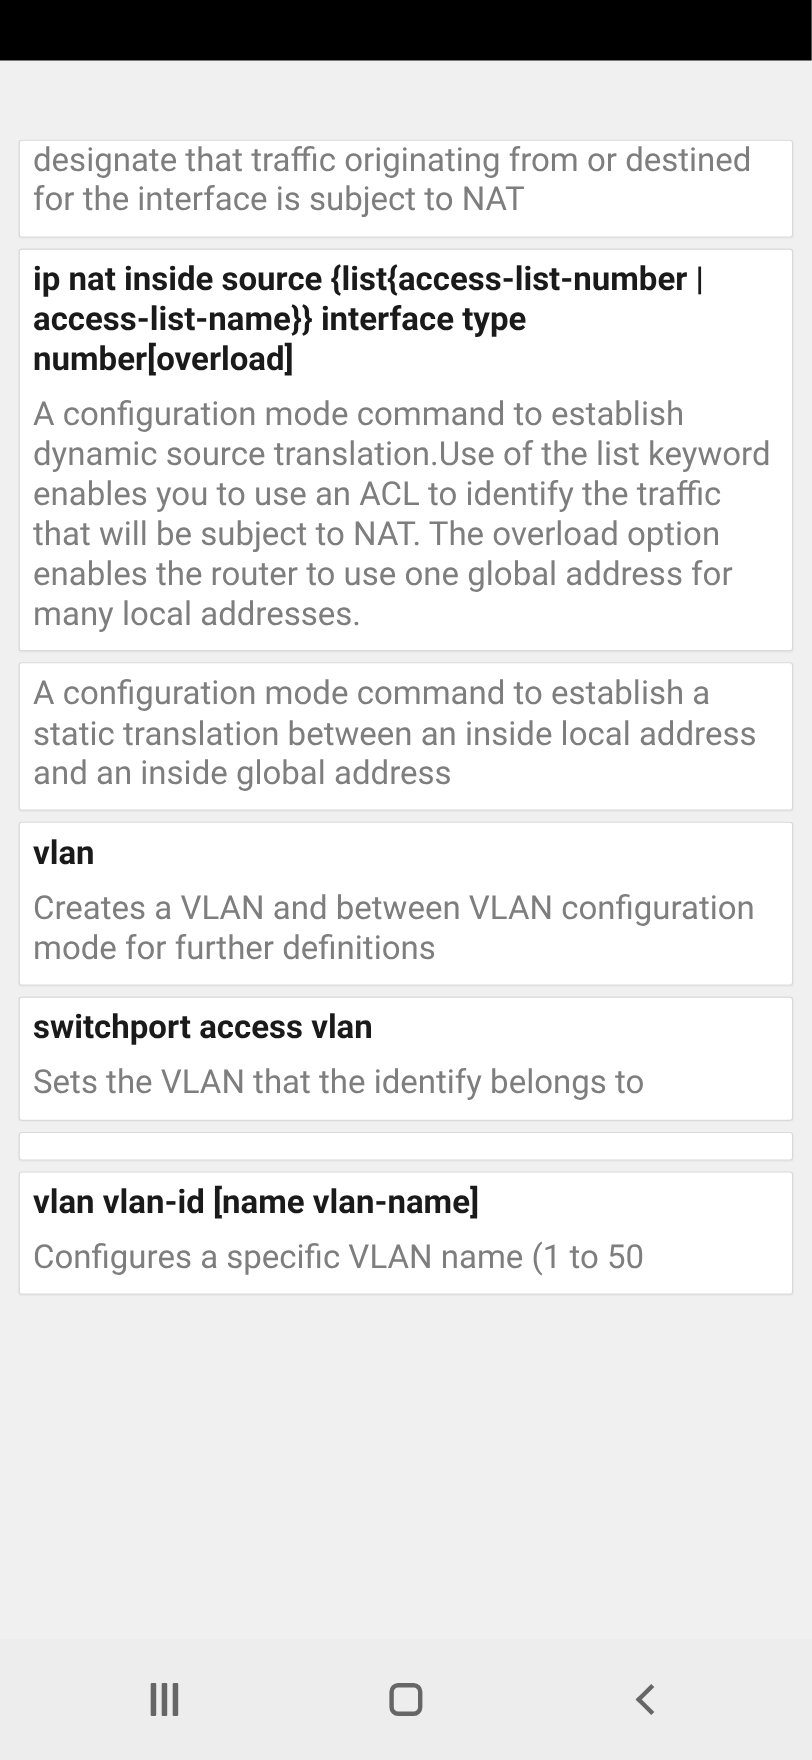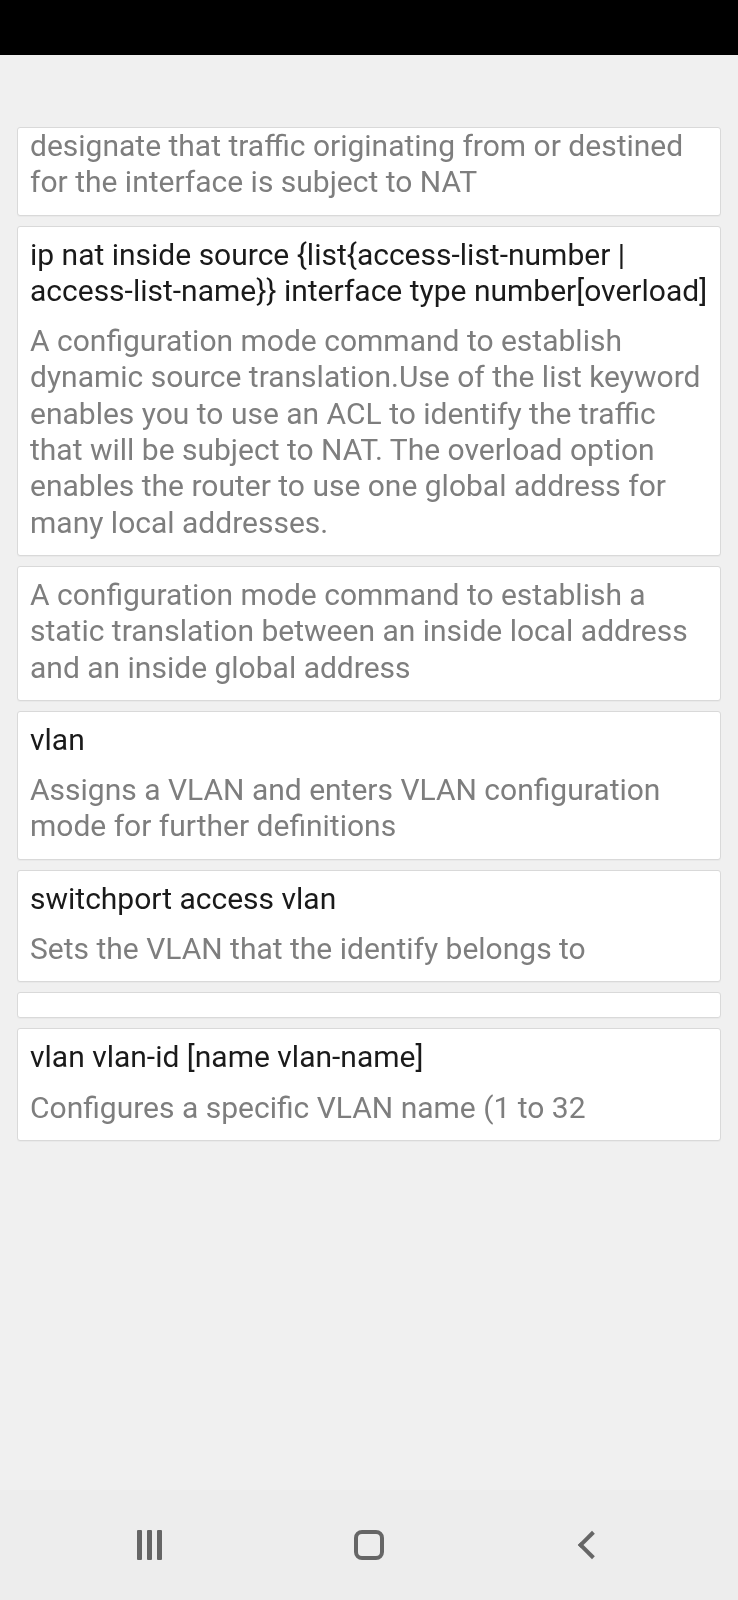--- a/index.html
+++ b/index.html
@@ -37,21 +37,21 @@
     padding: 10px 12px 14px 12px;
     box-shadow: 0 1px 1px rgba(0,0,0,0.03);
   }
   .card.first-partial {
     margin-top: 0;
   }
   .card-title {
     font-size: 30px;
     line-height: 1.21;
     color: #1a1a1a;
-    font-weight: 400;
+    font-weight: 700;
     margin: 0 0 14px 0;
   }
   .card-desc {
     font-size: 30px;
     line-height: 1.21;
     color: #7e7e7e;
     font-weight: 400;
     margin: 0;
   }
   .nav-bar {
@@ -114,35 +114,35 @@
       <p class="card-title">ip nat inside source {list{access-list-number | access-list-name}} interface type number[overload]</p>
       <p class="card-desc">A configuration mode command to establish dynamic source translation.Use of the list keyword enables you to use an ACL to identify the traffic that will be subject to NAT. The overload option enables the router to use one global address for many local addresses.</p>
     </div>
 
     <div class="card">
       <p class="card-desc">A configuration mode command to establish a static translation between an inside local address and an inside global address</p>
     </div>
 
     <div class="card">
       <p class="card-title">vlan</p>
-      <p class="card-desc">Assigns a VLAN and enters VLAN configuration mode for further definitions</p>
+      <p class="card-desc">Creates a VLAN and between VLAN configuration mode for further definitions</p>
     </div>
 
     <div class="card">
       <p class="card-title">switchport access vlan</p>
       <p class="card-desc">Sets the VLAN that the identify belongs to</p>
     </div>
 
 
     <div class="card">
     </div>
 
     <div class="card">
       <p class="card-title">vlan vlan-id [name vlan-name]</p>
-      <p class="card-desc">Configures a specific VLAN name (1 to 32</p>
+      <p class="card-desc">Configures a specific VLAN name (1 to 50</p>
     </div>
 
   </div>
 </div>
 
 <div class="nav-bar">
   <div class="nav-btn">
     <div class="recents-icon">
       <span></span>
         <span></span>

